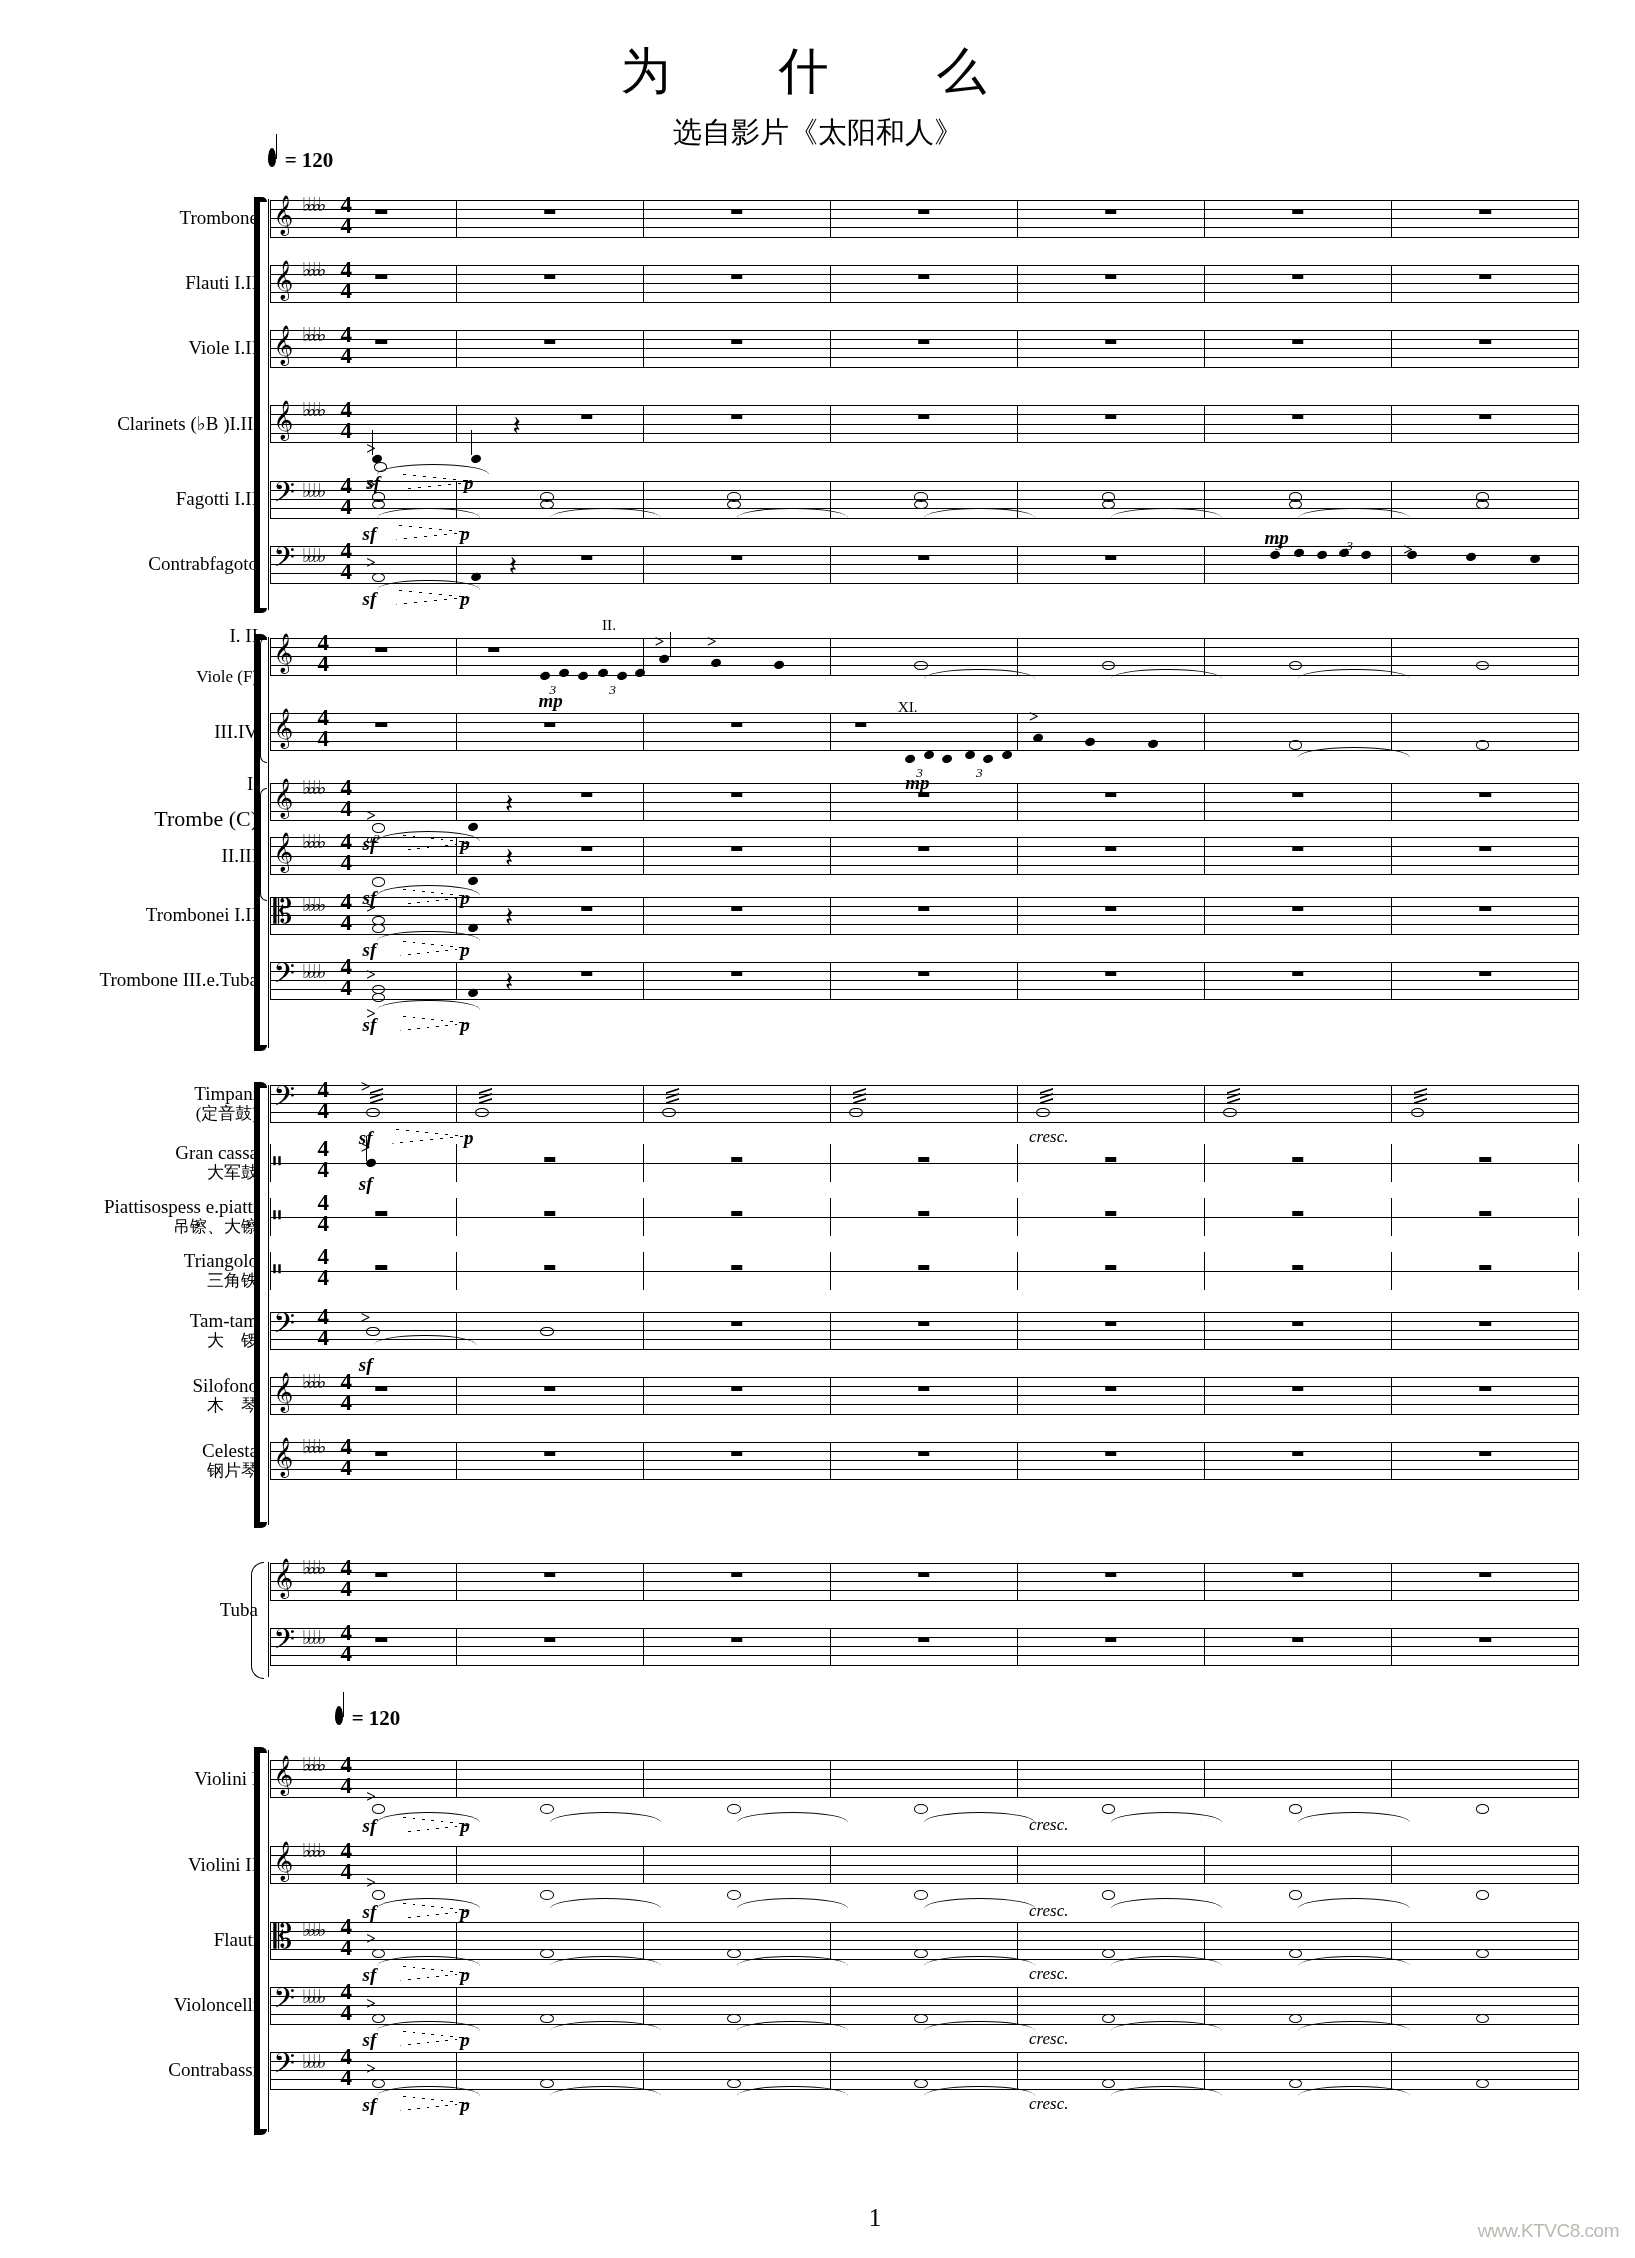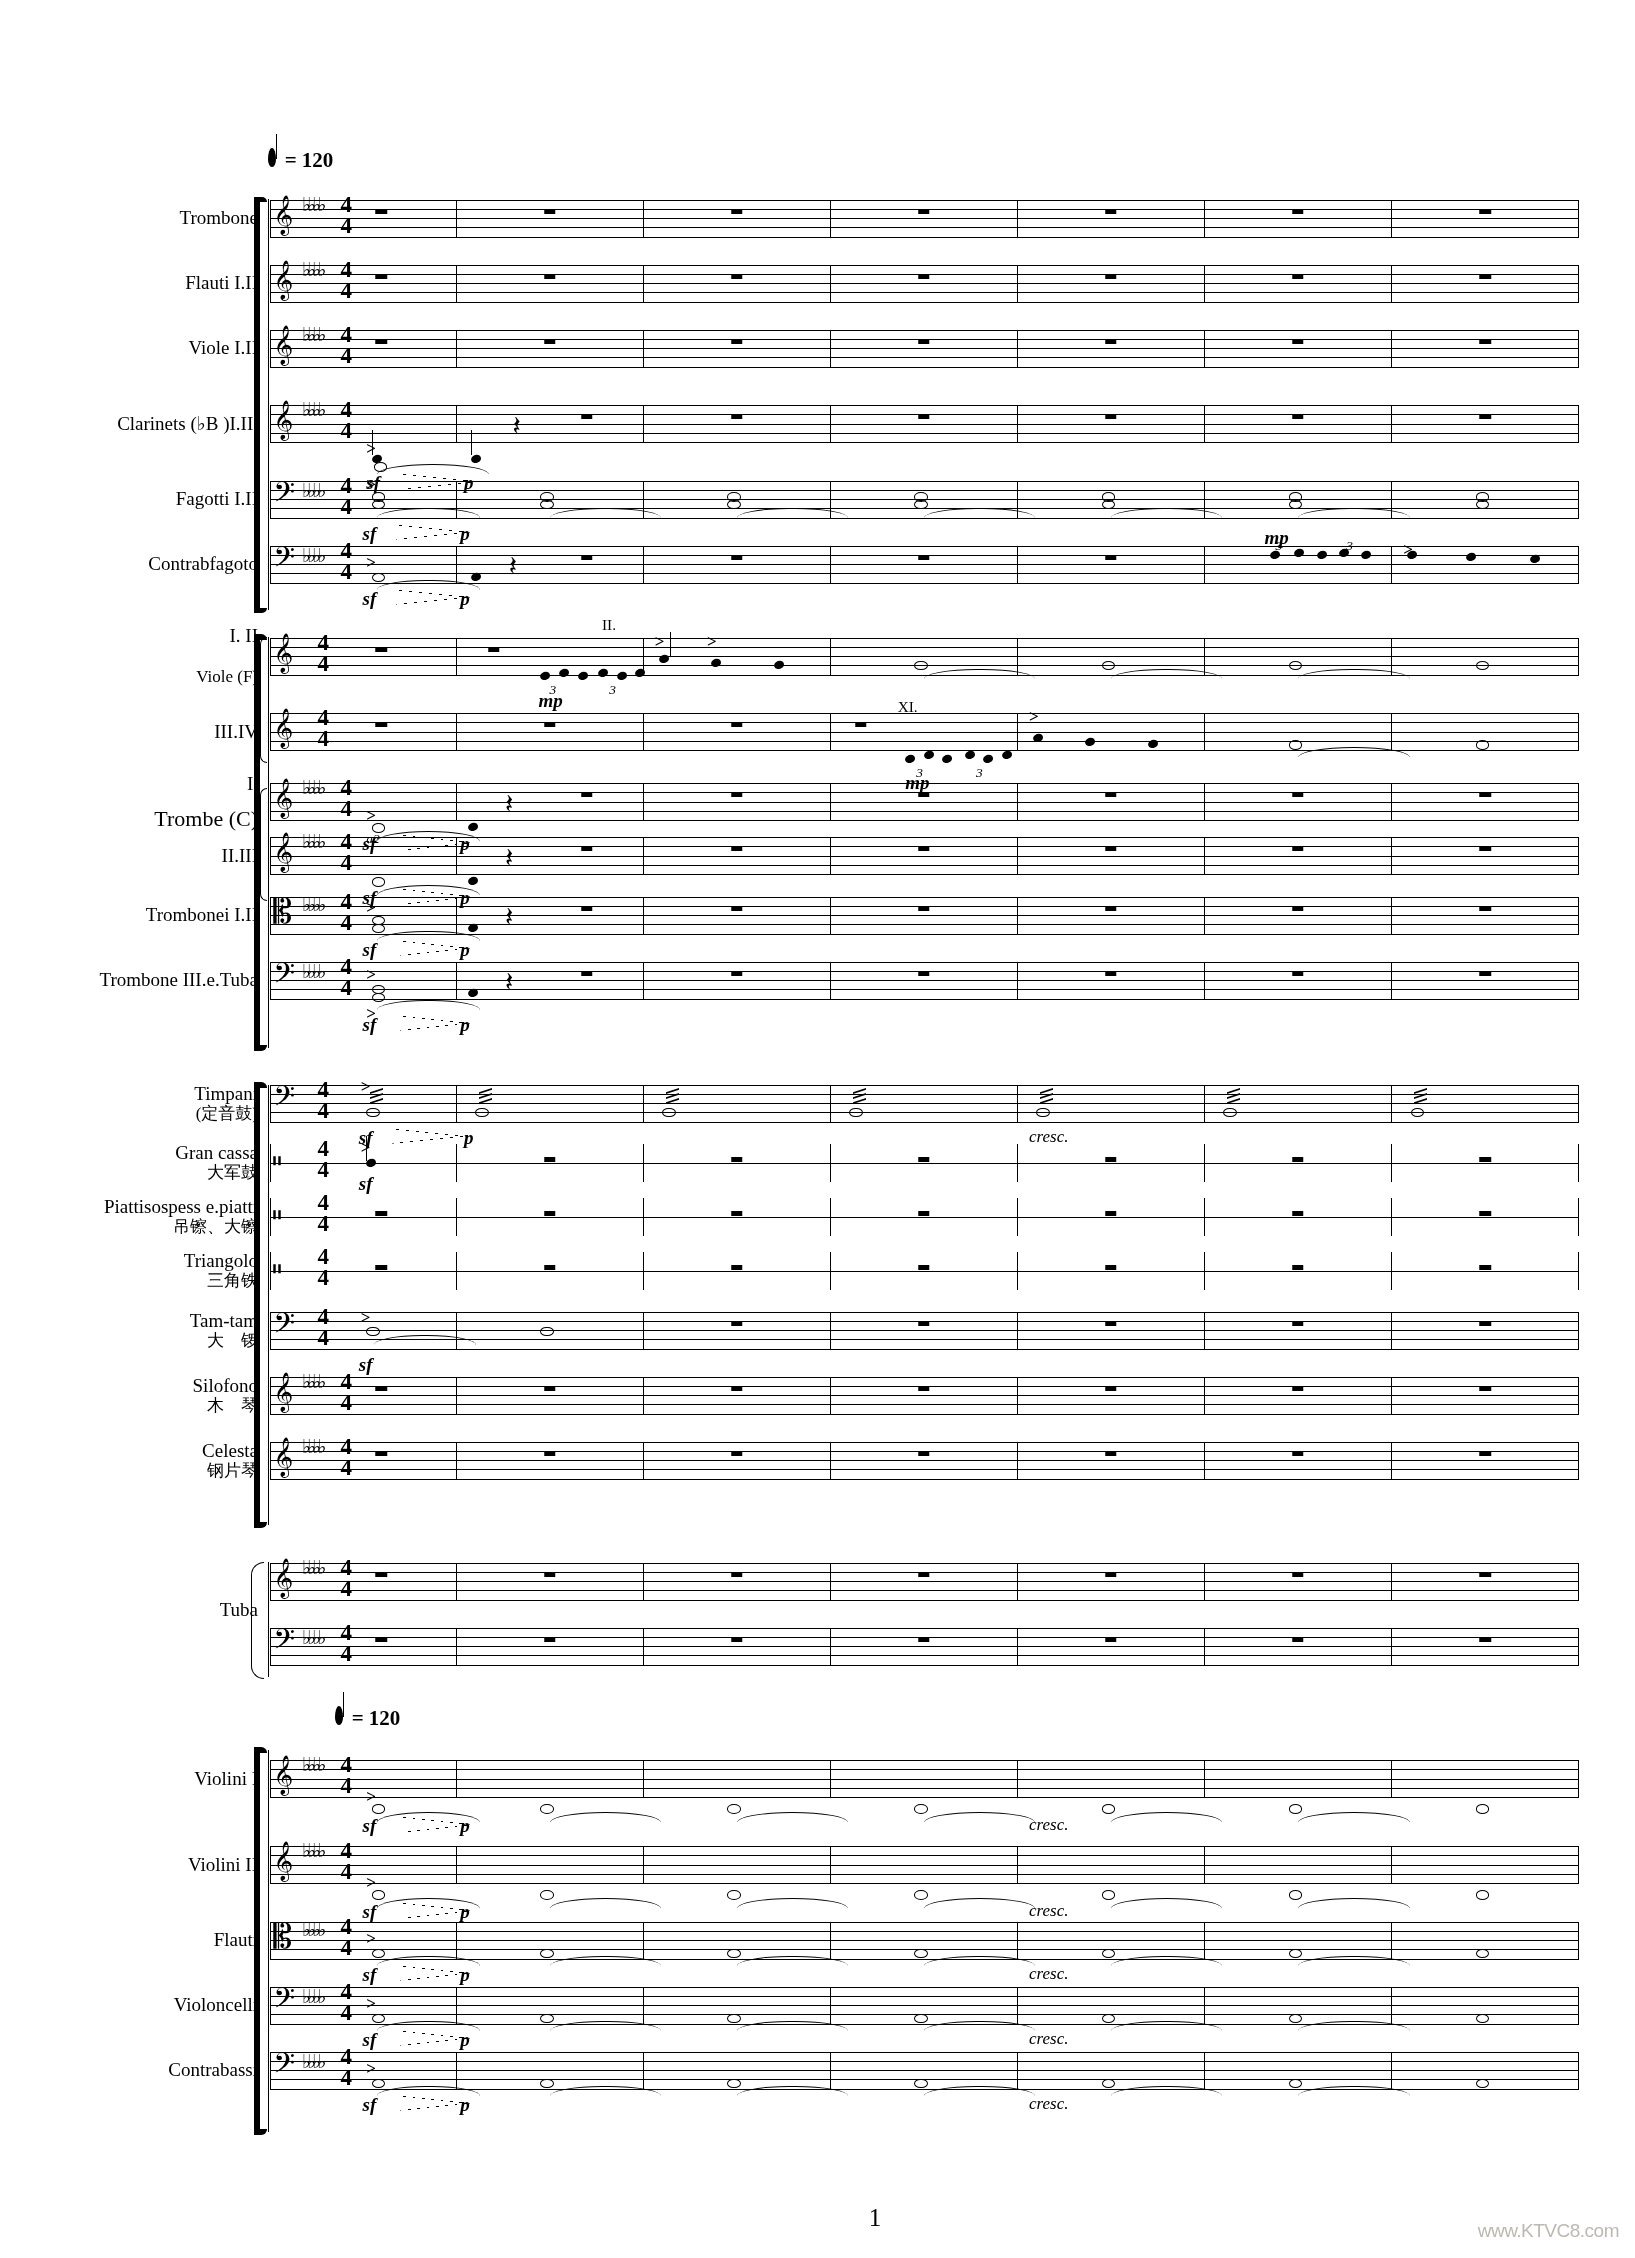--- a/index.html
+++ b/index.html
@@ -282,20 +282,22 @@
     position: absolute;
     font-size: 27px;
     line-height: 19px;
   }
   .rest-q::before { content: "𝄽"; }
 </style>
 </head>
 <body>
 
 <div class="page">
+  <div class="title">为　什　么</div>
+  <div class="subtitle">选自影片《太阳和人》</div>
 
   <div class="tempo">
     <span class="note"></span>
     <span>= 120</span>
   </div>
 
   <div class="score-area">
 
     <div class="bracket" style="top:13.4px; height:411px;"></div>
     <div class="group-barline-left" style="top:13.4px; height:411px;"></div>

